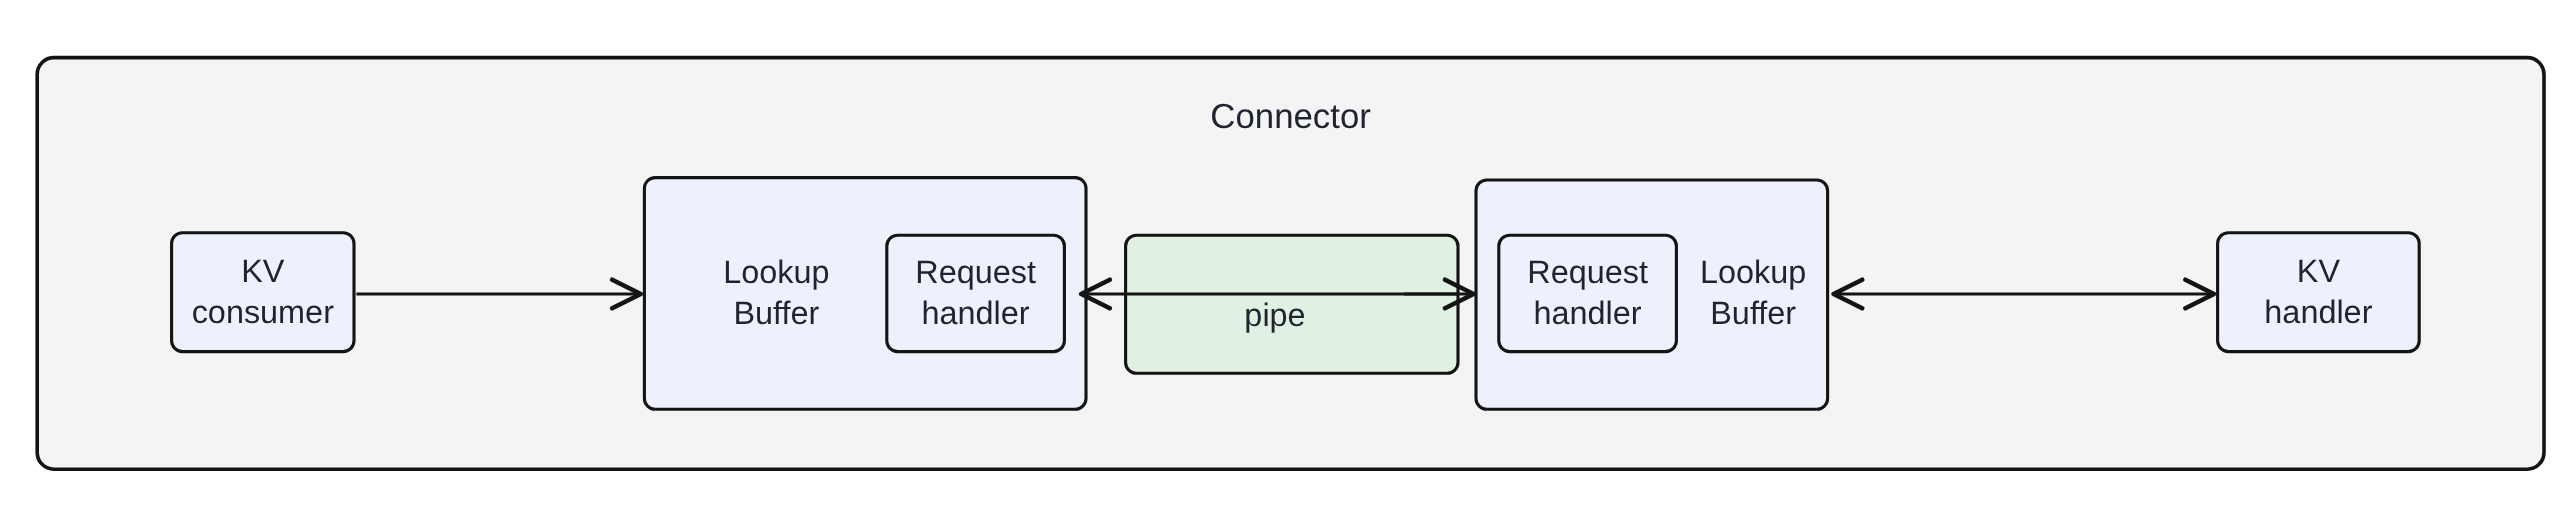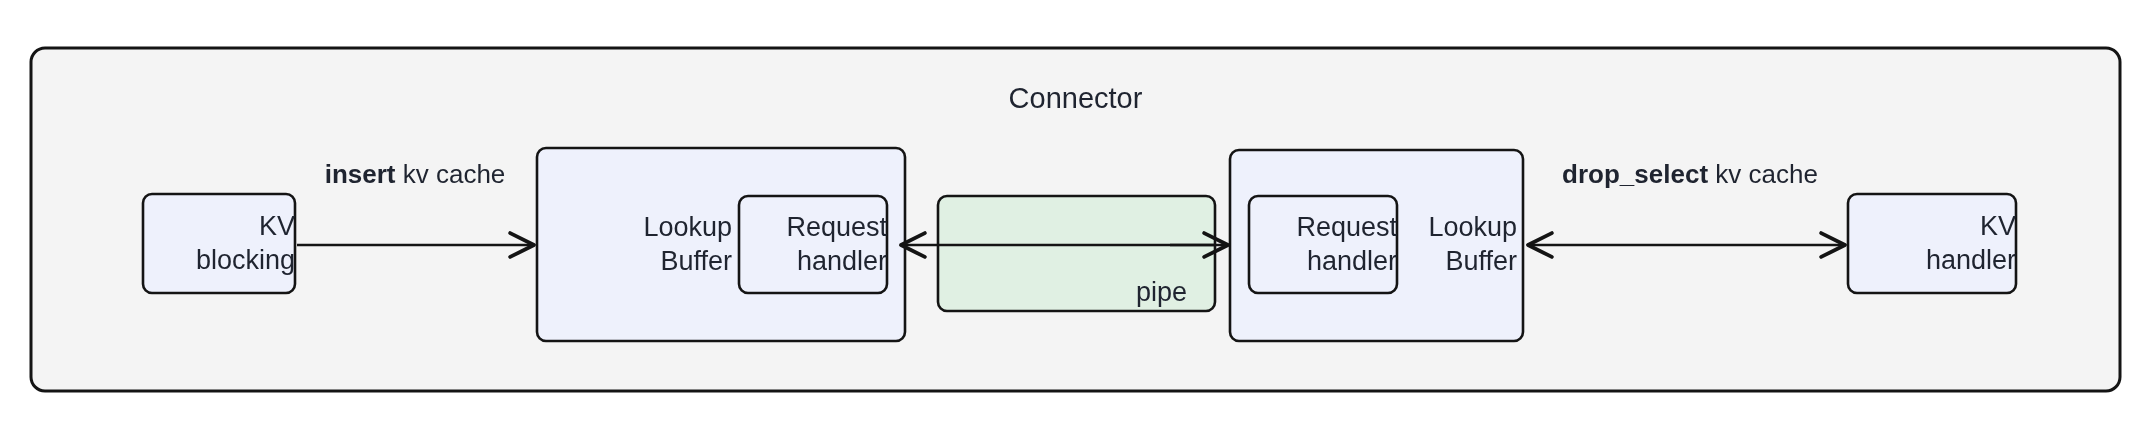--- a/index.html
+++ b/index.html
@@ -23,21 +23,21 @@
     position: absolute;
     left: 0;
     top: 0;
     width: 2146px;
     height: 438px;
   }
   .node-label {
     position: absolute;
     display: flex;
     flex-direction: column;
-    align-items: flex-end;
+    align-items: center;
     justify-content: center;
     text-align: center;
     line-height: 1.24;
     color: #1f2430;
     font-size: 27px;
     pointer-events: none;
     white-space: nowrap;
   }
   .node-label span { display: block; }
   .edge-label {
@@ -95,57 +95,51 @@
 
     <line x1="1528" y1="245" x2="1845" y2="245" stroke="#141414" stroke-width="2.6" marker-start="url(#arrowStart)" marker-end="url(#arrowEnd)"></line>
   </svg>
 
   <div class="title-label" style="left:31px; top:82px; width:2089px;">
     <span>Connector</span>
   </div>
 
   <div class="node-label" style="left:143px; top:194px; width:152px; height:99px;">
     <span>KV</span>
-    <span>blocking</span>
+    <span>consumer</span>
   </div>
 
   <div class="node-label" style="left:562px; top:196px; width:170px; height:97px;">
     <span>Lookup</span>
     <span>Buffer</span>
   </div>
 
   <div class="node-label" style="left:739px; top:196px; width:148px; height:97px;">
     <span>Request</span>
     <span>handler</span>
   </div>
 
-  <div class="node-label" style="left:938px; top:268px; width:249px; height:50px;">
+  <div class="node-label" style="left:938px; top:239px; width:249px; height:50px;">
     <span>pipe</span>
   </div>
 
   <div class="node-label" style="left:1249px; top:196px; width:148px; height:97px;">
     <span>Request</span>
     <span>handler</span>
   </div>
 
   <div class="node-label" style="left:1405px; top:196px; width:112px; height:97px;">
     <span>Lookup</span>
     <span>Buffer</span>
   </div>
 
   <div class="node-label" style="left:1848px; top:194px; width:168px; height:99px;">
     <span>KV</span>
     <span>handler</span>
   </div>
 
   <div class="edge-label" style="left:245px; top:158px; width:340px;">
-    <div>
-      <b>insert</b><span> kv cache</span>
-    </div>
   </div>
 
   <div class="edge-label" style="left:1510px; top:158px; width:360px;">
-    <div>
-      <b>drop_select</b><span> kv cache</span>
-    </div>
   </div>
 
 </div>
 
 </body></html>

